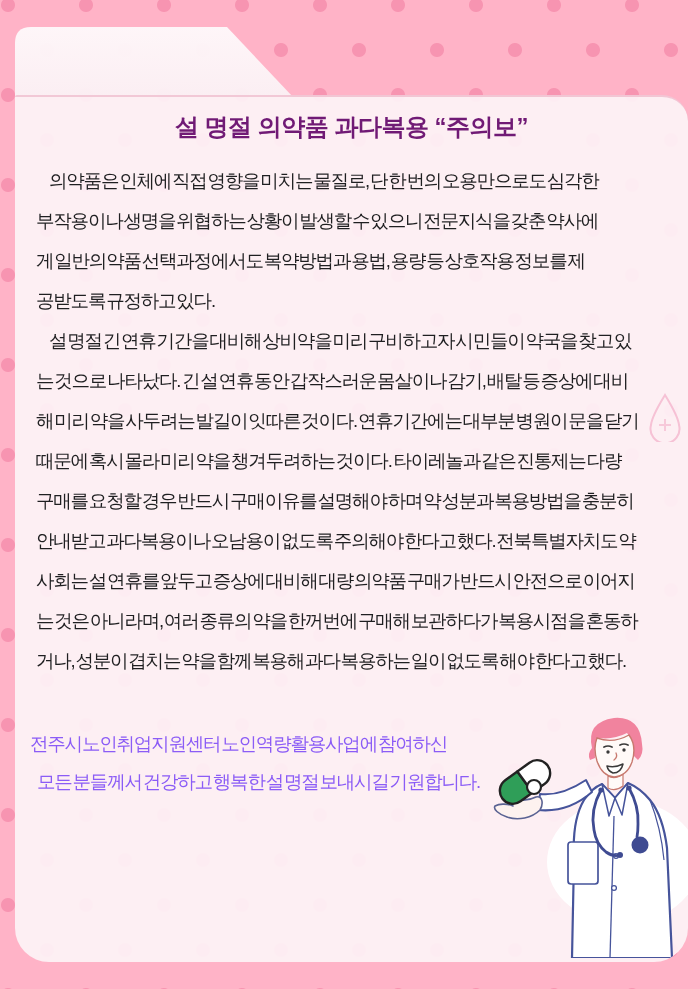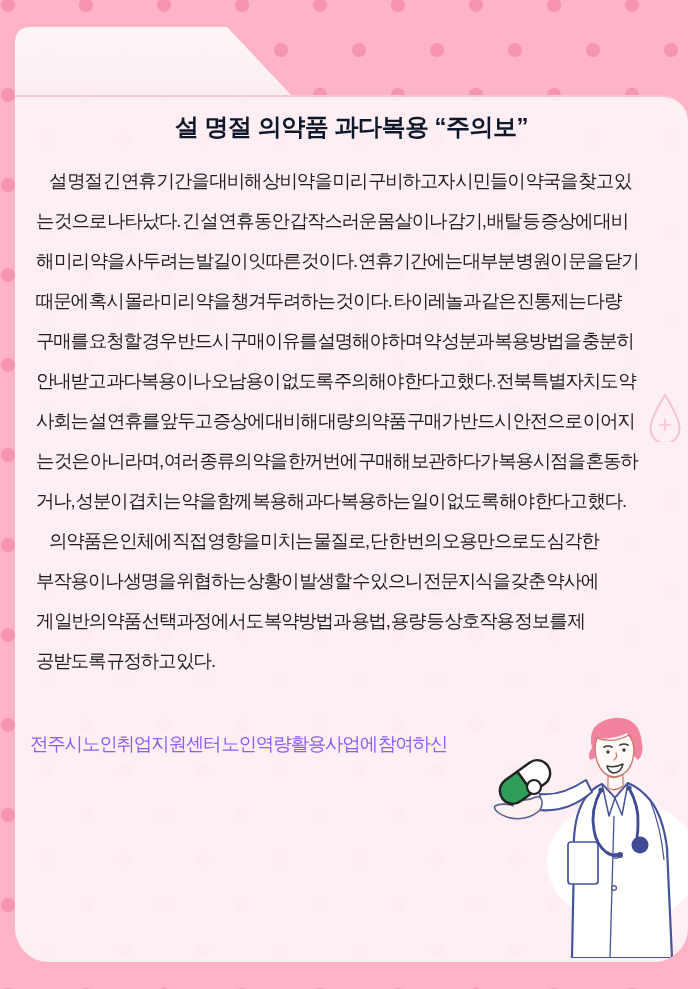--- a/index.html
+++ b/index.html
@@ -23,21 +23,21 @@
     box-sizing:border-box;
     background:rgba(253,243,246,0.93);
     border-top:2px solid rgba(233,164,188,0.55);
     border-radius:2px 26px 34px 34px;
     overflow:hidden;
     z-index:2;
   }
   .title{
     margin:12px 0 16px;text-align:center;
     font-size:24px;line-height:36px;font-weight:700;
-    letter-spacing:-0.5px;color:#0f172a;
+    letter-spacing:-0.5px;color:#701a75;
   }
   .article{margin:14px 0 0 21px;position:relative;z-index:3;}
   .article p{
     margin:0;white-space:pre;
     font-size:18.5px;line-height:40px;
     letter-spacing:-1.2px;word-spacing:-3px;
     color:#1f1f21;text-indent:13px;
   }
   .closing{margin:44px 0 0 15px;position:relative;z-index:3;}
   .closing div{
@@ -61,37 +61,38 @@
       </linearGradient>
     </defs>
     <path d="M0 70 L0 16 Q0 0 16 0 L212 0 L278 70 Z" fill="url(#tabg)" opacity="0.97"></path>
   </svg>
 
   <div class="card">
 
     <h1 class="title">설 명절 의약품 과다복용 “주의보”</h1>
 
     <div class="article">
+      <p>의약품은 인체에 직접 영향을 미치는 물질로, 단 한 번의 오용만으로도 심각한
+부작용이나 생명을 위협하는 상황이 발생할 수 있으니 전문지식을 갖춘 약사에
+게 일반의약품 선택과정에서도 복약방법과 용법, 용량 등 상호작용 정보를 제
+공받도록 규정하고 있다.</p>
       <p>설 명절 긴 연휴 기간을 대비해 상비약을 미리 구비하고자 시민들이 약국을 찾고 있
 는 것으로 나타났다.  긴 설 연휴 동안 갑작스러운 몸살이나 감기, 배탈 등 증상에 대비
 해 미리 약을 사두려는 발길이 잇따른 것이다. 연휴기간에는 대부분 병원이 문을 닫기
 때문에 혹시 몰라 미리 약을 챙겨두려하는 것이다.  타이레놀과 같은 진통제는 다량
 구매를 요청할 경우 반드시 구매이유를 설명해야 하며 약 성분과 복용방법을 충분히
 안내받고 과다복용이나 오남용이 없도록 주의해야 한다고 했다. 전북특별자치도 약
 사회는 설 연휴를 앞두고 증상에 대비해 대량 의약품 구매가 반드시 안전으로 이어지
 는 것은 아니라며, 여러 종류의 약을 한꺼번에 구매해 보관하다가 복용시점을 혼동하
 거나, 성분이 겹치는 약을 함께 복용해 과다 복용하는 일이 없도록 해야 한다고 했다.</p>
-      <p>의약품은 인체에 직접 영향을 미치는 물질로, 단 한 번의 오용만으로도 심각한
-부작용이나 생명을 위협하는 상황이 발생할 수 있으니 전문지식을 갖춘 약사에
-게 일반의약품 선택과정에서도 복약방법과 용법, 용량 등 상호작용 정보를 제
-공받도록 규정하고 있다.</p>
     </div>
 
     <div class="closing">
       <div class="line1">전주시노인취업지원센터 노인역량활용사업에 참여하신</div>
+      <div class="line2">모든 분들께서 건강하고 행복한 설 명절 보내시길 기원합니다.</div>
     </div>
 
     <svg class="droplet" viewBox="0 0 34 50" aria-hidden="true">
       <path d="M17 3 C 23 13 30 24 31 33 A 14.5 14.5 0 1 1 3 33 C 4 24 11 13 17 3 Z" fill="none" stroke="#f2a9c4" stroke-width="2" opacity="0.65"></path>
       <path d="M17 27 V 39 M11 33 H 23" stroke="#f2a9c4" stroke-width="2" opacity="0.55" fill="none"></path>
     </svg>
 
     <svg class="doctor" viewBox="0 0 212 250" aria-hidden="true">
 
       <ellipse cx="143" cy="154" rx="76" ry="62" fill="#ffffff"></ellipse>

